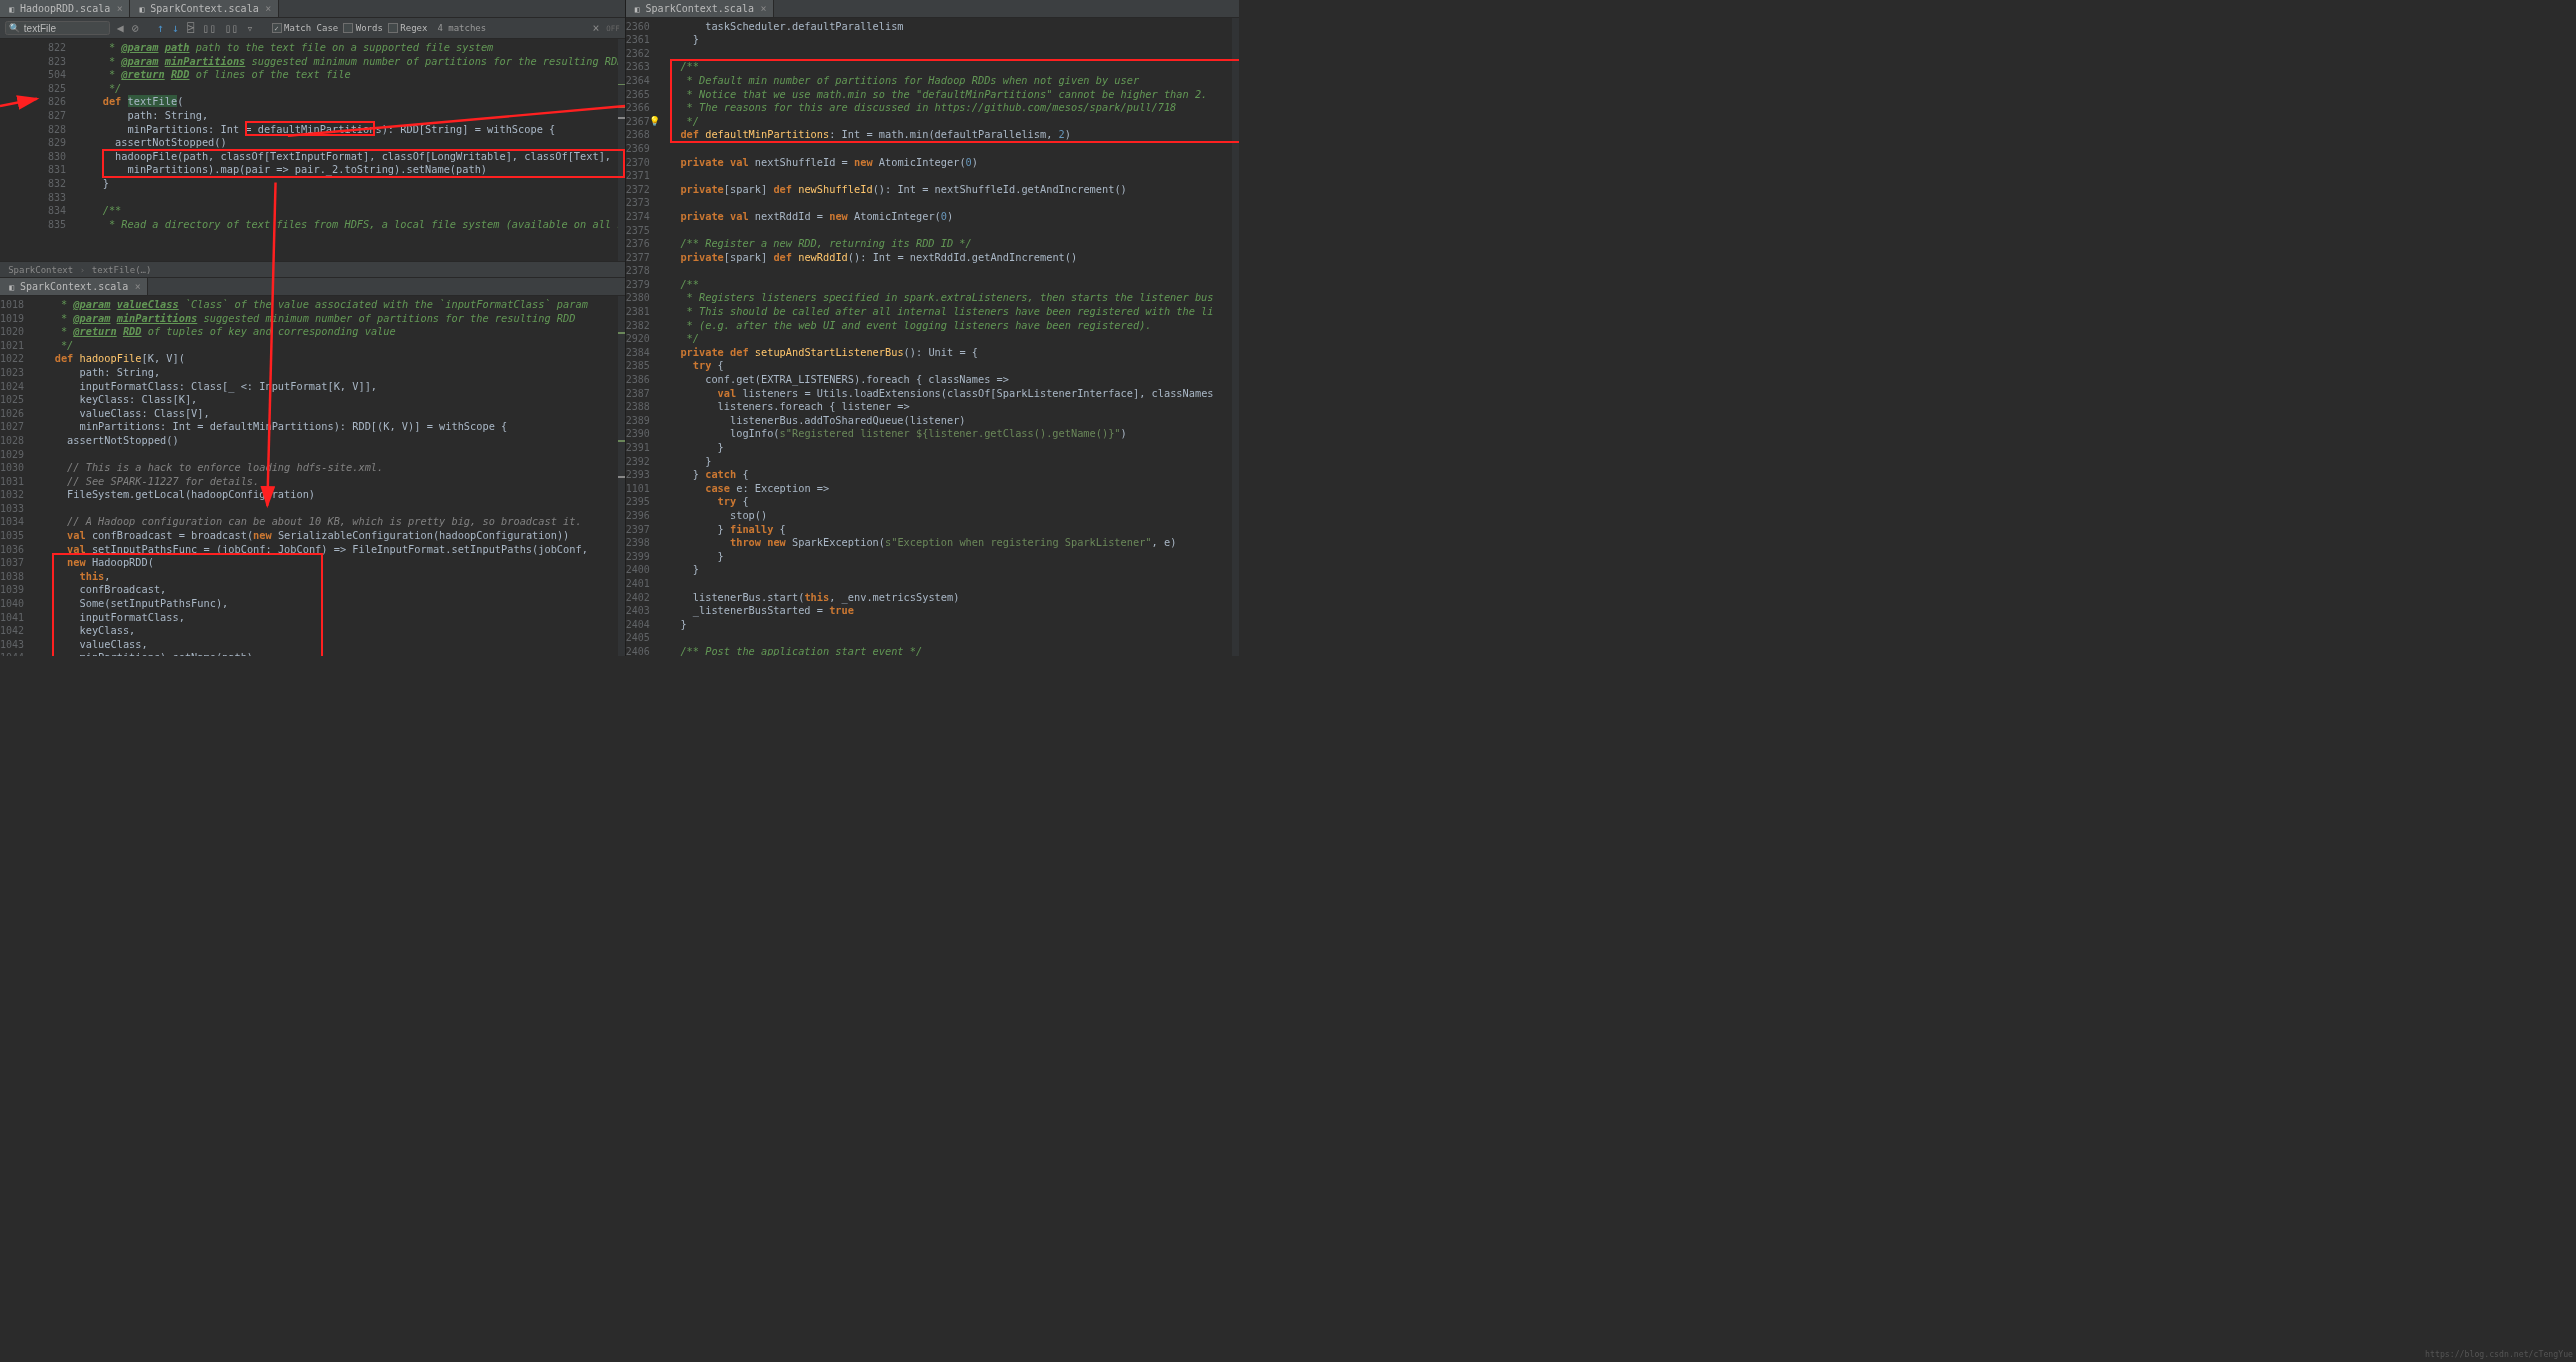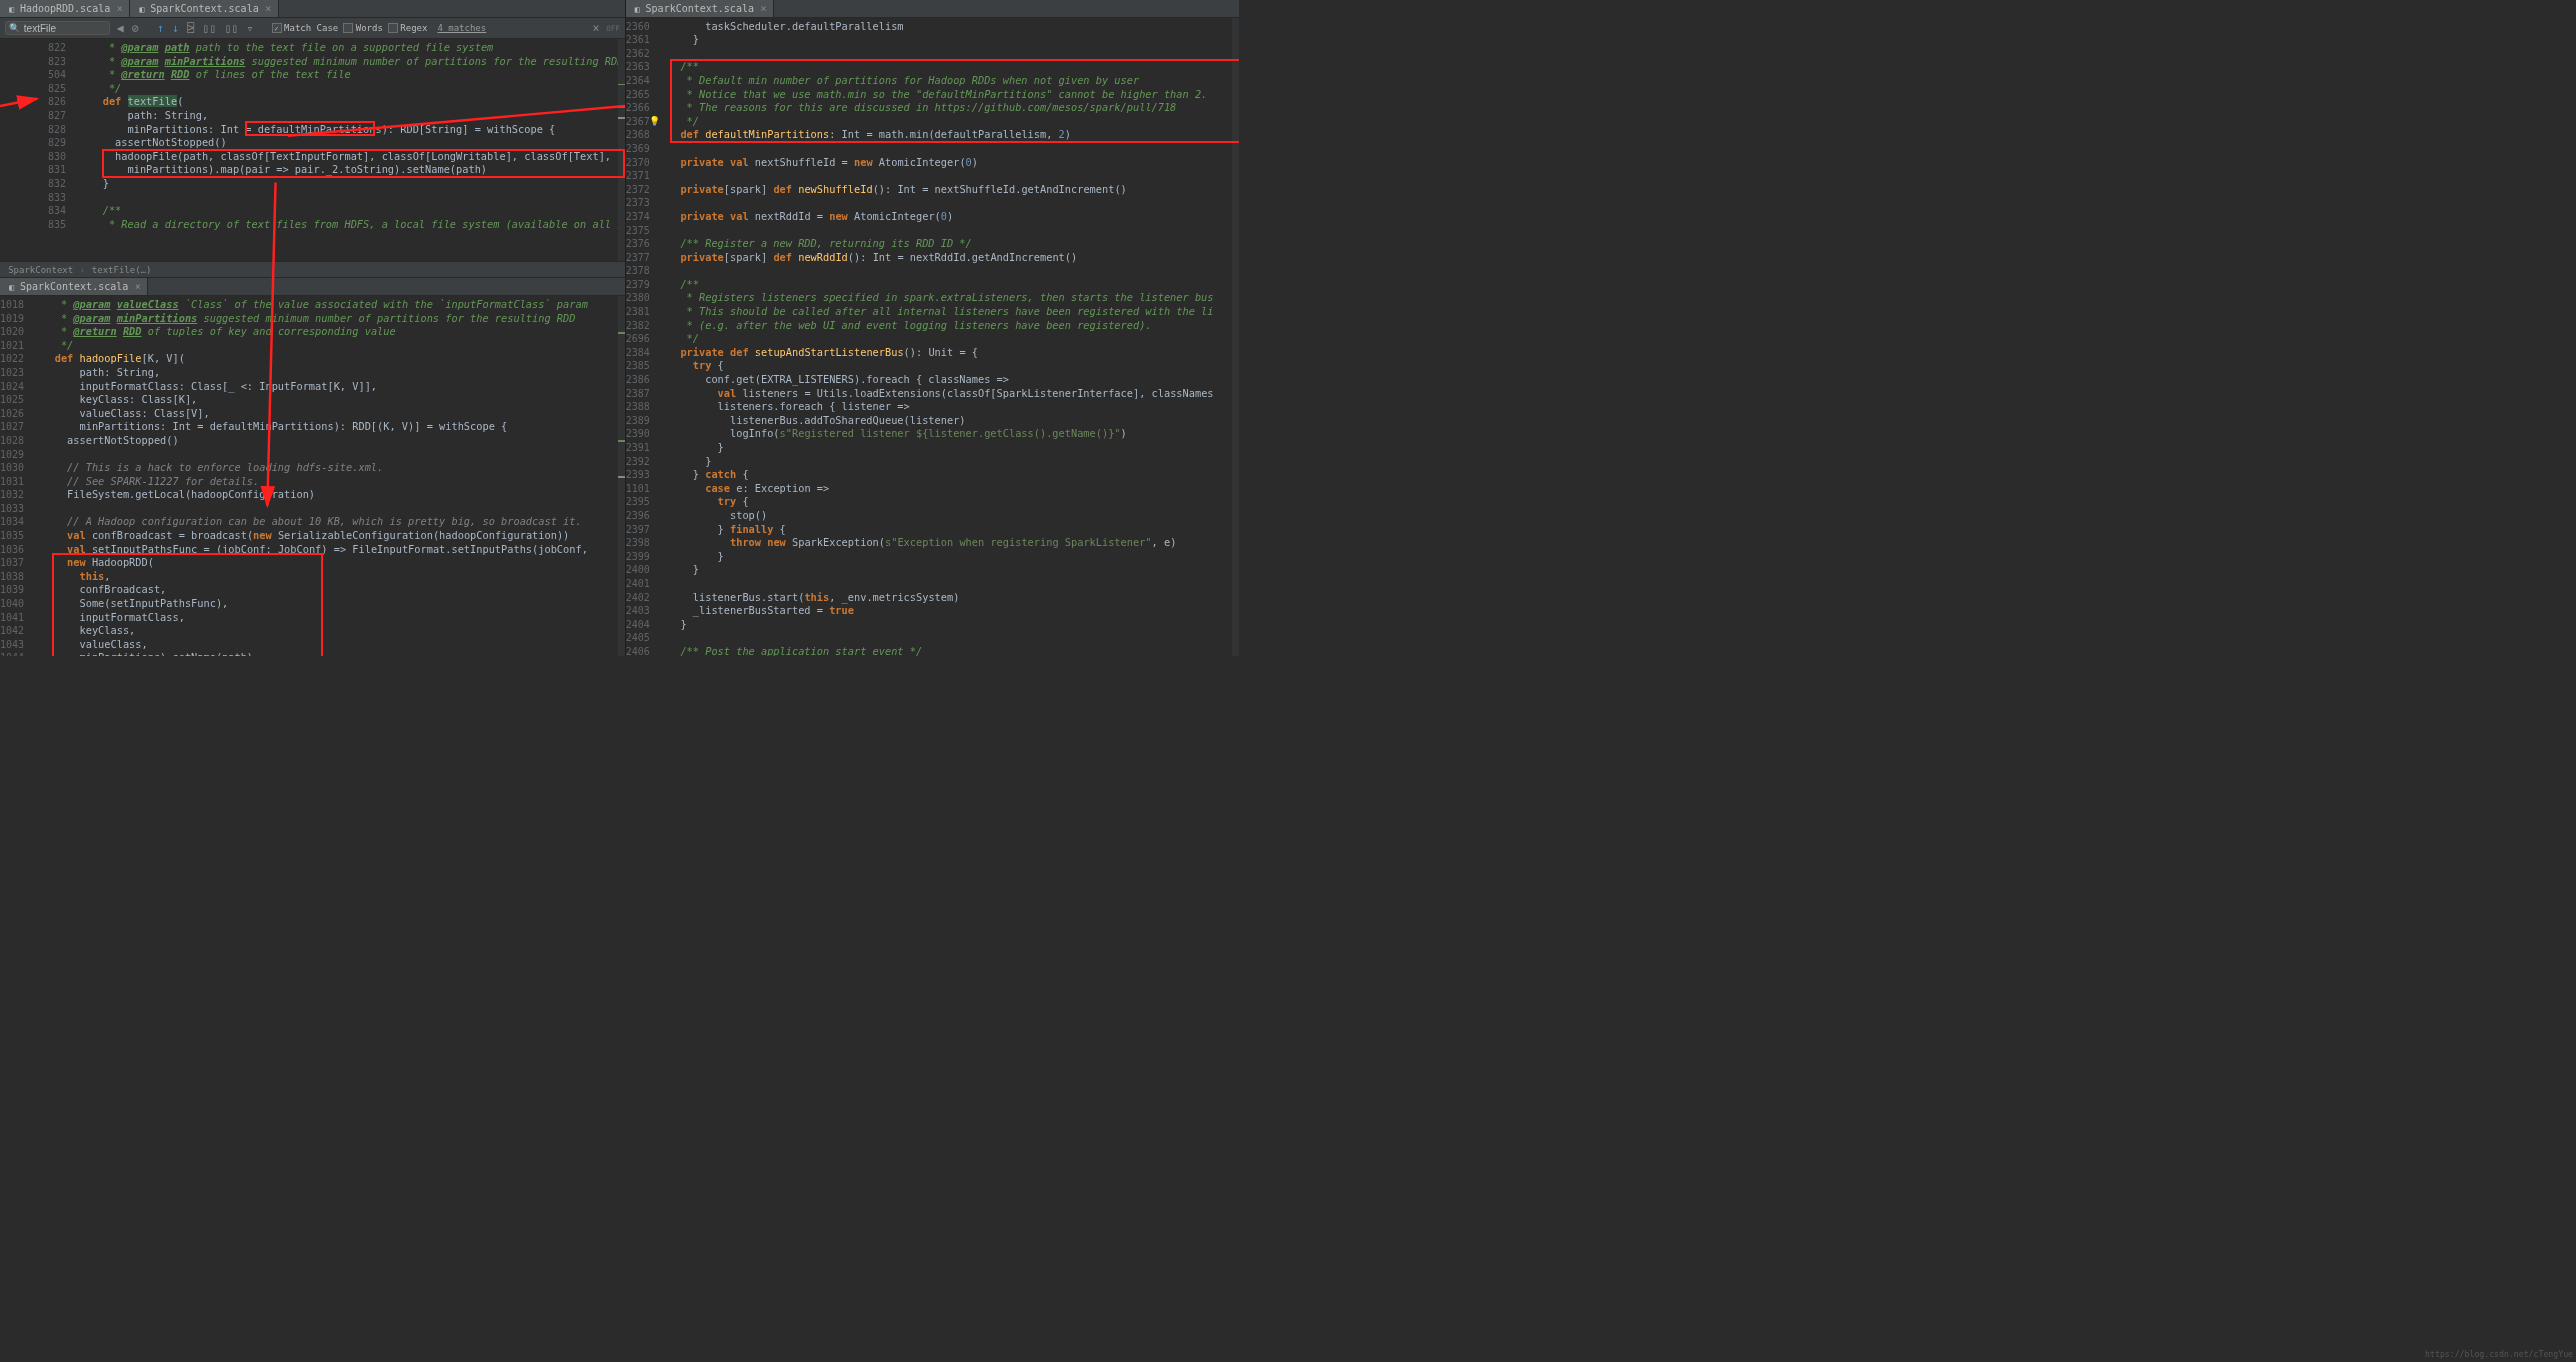--- a/index.html
+++ b/index.html
@@ -104,21 +104,21 @@
   width: 10px;
   height: 10px;
   border: 0.8px solid #6e6e6e;
   background: #43494a;
   display: inline-flex;
   align-items: center;
   justify-content: center;
   font-size: 7.4px;
   color: #bbbbbb;
 }
-.matches { color: #999; font-size: 9px; margin-left: 5px; text-decoration: underline; }
+.matches { color: #999; font-size: 9px; margin-left: 5px; }
 .close-search { color: #888; margin-left: auto; font-size: 11.5px; cursor: pointer; }
 .off-label { color: #666; font-size: 7.4px; margin-left: 2px; }
 .editor {
   display: flex;
   flex: 1;
   overflow: hidden;
   position: relative;
   background: #2b2b2b;
 }
 .gutter {
@@ -388,21 +388,21 @@
             <div>2373</div>
             <div>2374</div>
             <div>2375</div>
             <div>2376</div>
             <div>2377</div>
             <div>2378</div>
             <div>2379</div>
             <div>2380</div>
             <div>2381</div>
             <div>2382</div>
-            <div>2696</div>
+            <div>2920</div>
             <div>2384</div>
             <div>2385</div>
             <div>2386</div>
             <div>2387</div>
             <div>2388</div>
             <div>2389</div>
             <div>2390</div>
             <div>2391</div>
             <div>2392</div>
             <div>2393</div>

